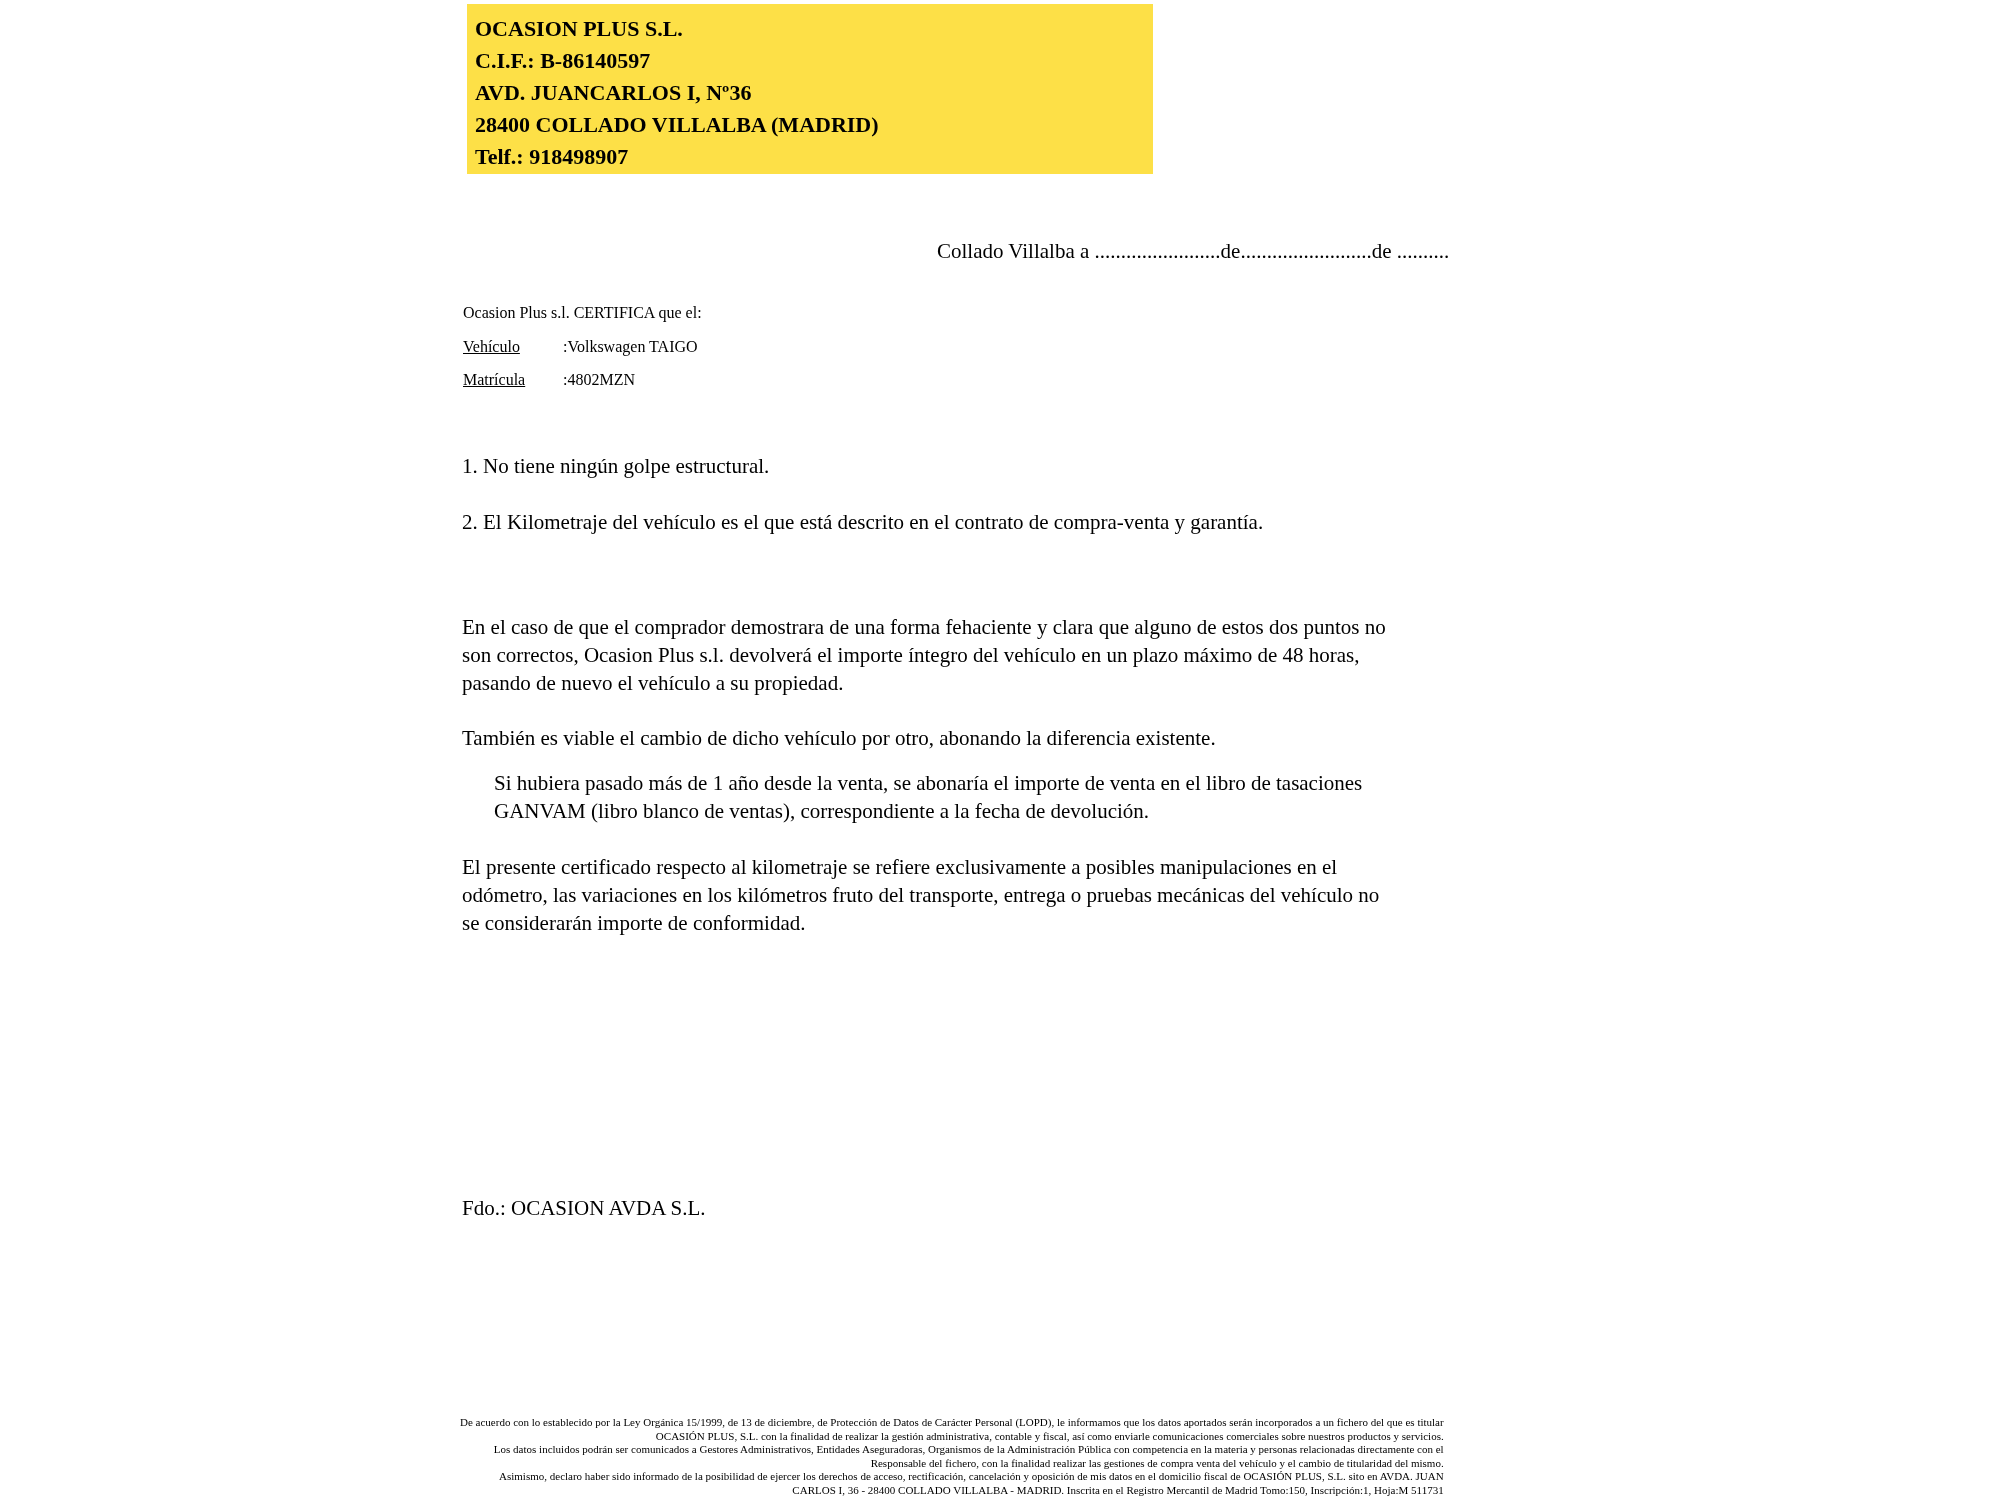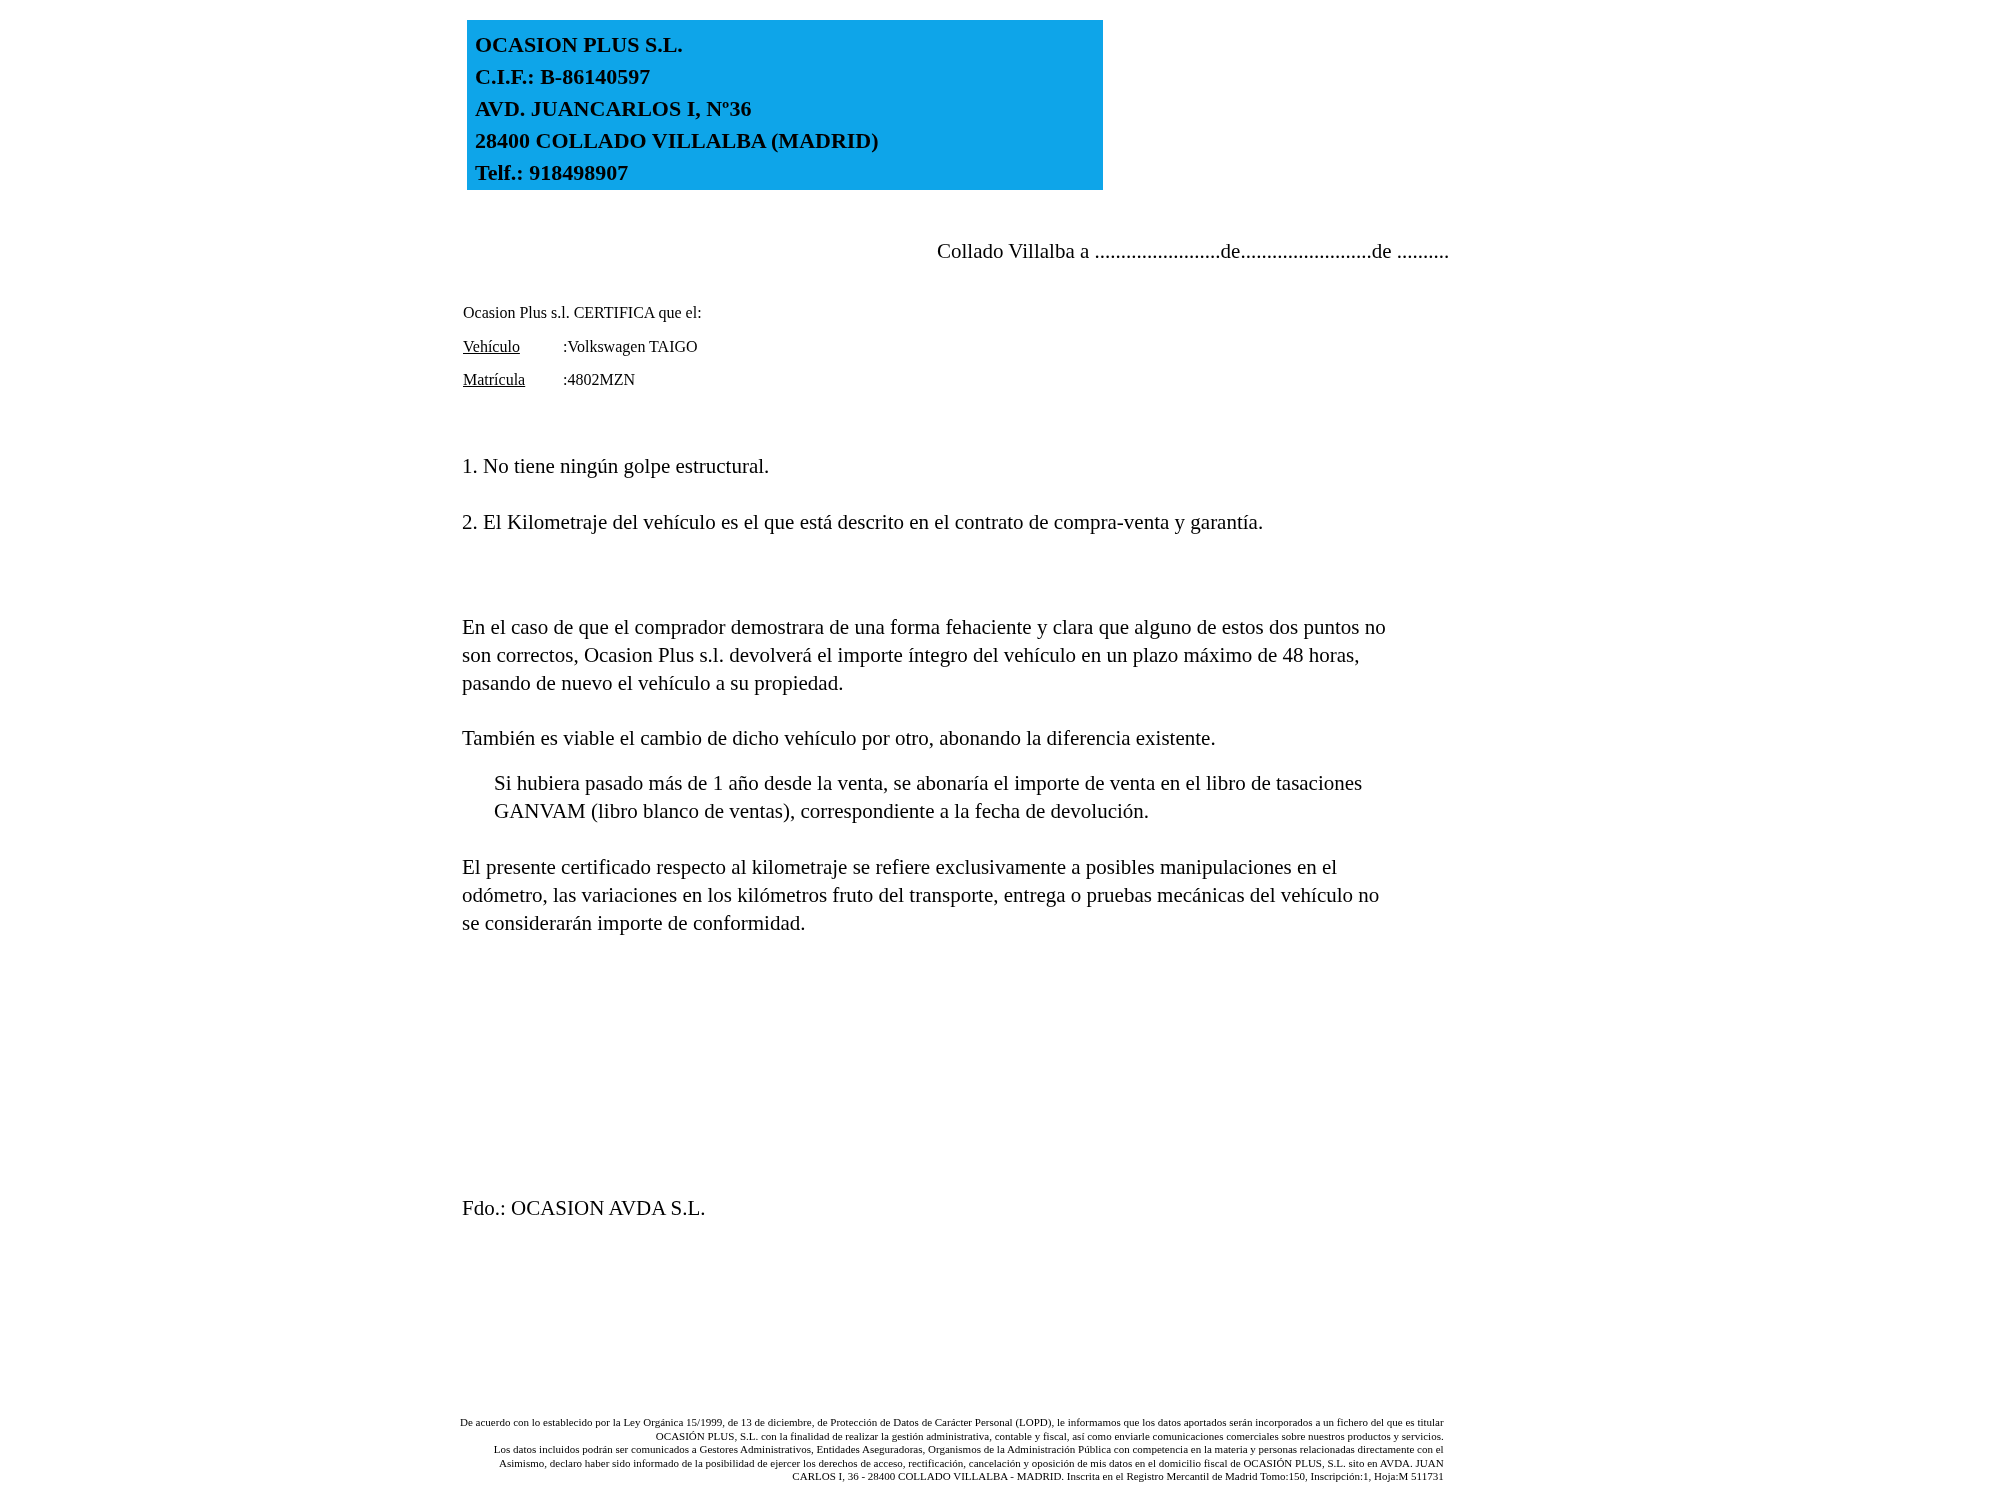--- a/index.html
+++ b/index.html
@@ -14,24 +14,24 @@
     color: #000000;
     font-family: "Liberation Serif", "DejaVu Serif", serif;
     position: relative;
     overflow: hidden;
   }
 
   
   .letterhead {
     position: absolute;
     left: 467px;
-    top: 20px;
-    width: 636px;
+    top: 4px;
+    width: 686px;
     height: 170px;
-    background: #0ea5e9;
+    background: #fde047;
     padding: 9px 10px 0 8px;
     box-sizing: border-box;
   }
   .letterhead-line {
     font-weight: bold;
     font-size: 22px;
     line-height: 32px;
     white-space: nowrap;
   }
 
@@ -154,15 +154,16 @@
   <div class="line">odómetro, las variaciones en los kilómetros fruto del transporte, entrega o pruebas mecánicas del vehículo no</div>
   <div class="line">se considerarán importe de conformidad.</div>
 </div>
 
 <div class="signature">Fdo.: OCASION AVDA S.L.</div>
 
 <div class="legal-footer">
   <div class="line">De acuerdo con lo establecido por la Ley Orgánica 15/1999, de 13 de diciembre, de Protección de Datos de Carácter Personal (LOPD), le informamos que los datos aportados serán incorporados a un fichero del que es titular</div>
   <div class="line">OCASIÓN PLUS, S.L. con la finalidad de realizar la gestión administrativa, contable y fiscal, así como enviarle comunicaciones comerciales sobre nuestros productos y servicios.</div>
   <div class="line">Los datos incluidos podrán ser comunicados a Gestores Administrativos, Entidades Aseguradoras, Organismos de la Administración Pública con competencia en la materia y personas relacionadas directamente con el</div>
+  <div class="line">Responsable del fichero, con la finalidad realizar las gestiones de compra venta del vehículo y el cambio de titularidad del mismo.</div>
   <div class="line">Asimismo, declaro haber sido informado de la posibilidad de ejercer los derechos de acceso, rectificación, cancelación y oposición de mis datos en el domicilio fiscal de OCASIÓN PLUS, S.L. sito en AVDA. JUAN</div>
   <div class="line">CARLOS I, 36 - 28400 COLLADO VILLALBA - MADRID. Inscrita en el Registro Mercantil de Madrid Tomo:150, Inscripción:1, Hoja:M 511731</div>
 </div>
 
 </body></html>

